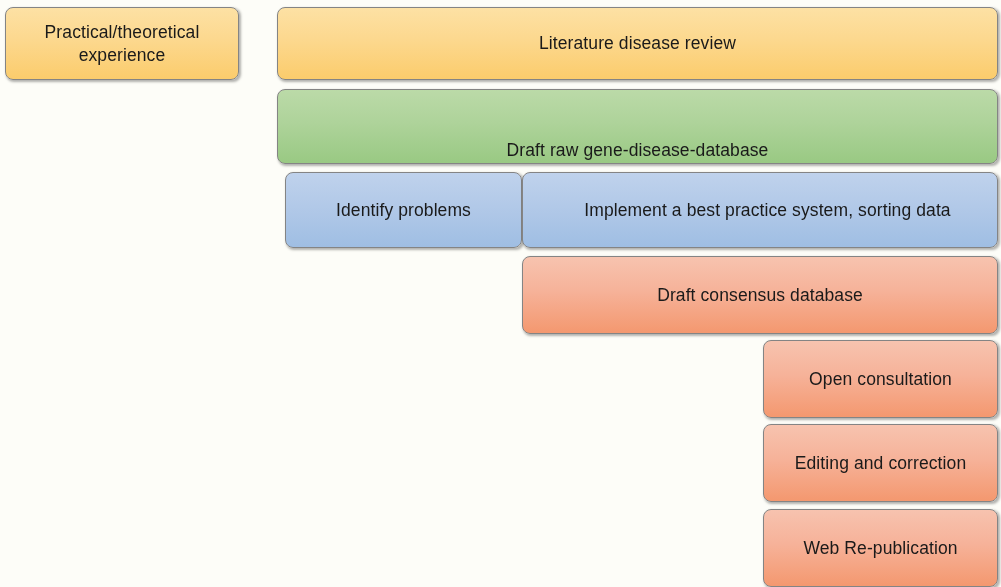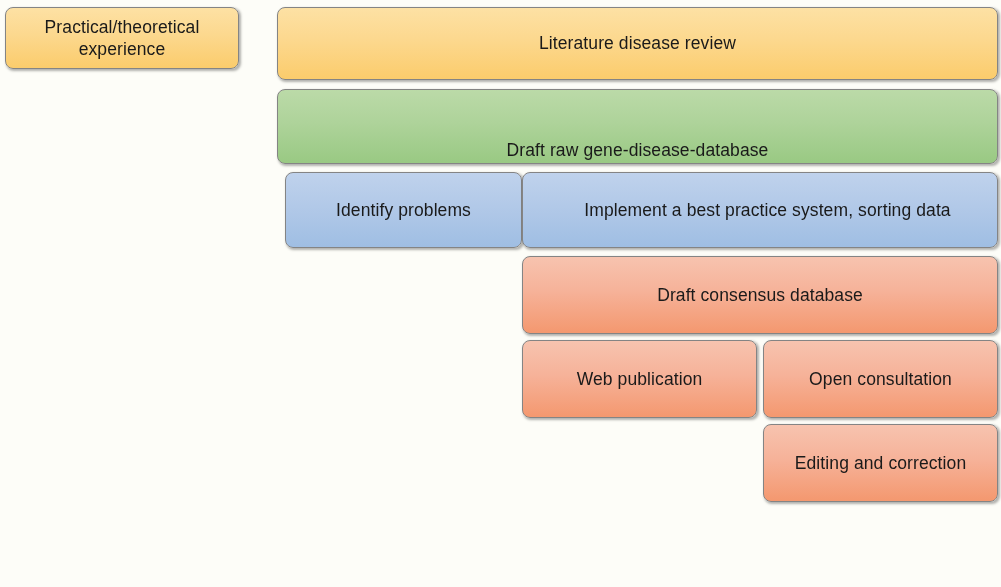--- a/index.html
+++ b/index.html
@@ -52,41 +52,41 @@
   }
   .c-salmon {
     background: linear-gradient(to bottom, #f7c3af 0%, #f6b299 45%, #f4986f 100%);
     text-align: center;
   }
 </style>
 </head>
 <body>
 
 <div id="canvas" style="background: rgb(253, 253, 248);">
-    <div class="node c-yellow" style="left: 5px; top: 7px; width: 234px; height: 62px;">
+    <div class="node c-yellow" style="left: 5px; top: 7px; width: 234px; height: 73px;">
       <span class="label">Practical/theoretical
 experience</span>
     </div>
     <div class="node c-yellow" style="left: 277px; top: 7px; width: 721px; height: 73px;">
       <span class="label">Literature disease review</span>
     </div>
     <div class="node c-green" style="left: 277px; top: 89px; width: 721px; height: 75px; align-items: flex-end;">
       <span class="label">Draft raw gene-disease-database</span>
     </div>
     <div class="node c-blue" style="left: 277px; top: 172px; width: 237px; height: 76px; margin-left: 8px;">
       <span class="label">Identify problems</span>
     </div>
     <div class="node c-blue" style="left: 522px; top: 172px; width: 476px; height: 76px; padding-left: 25px;">
       <span class="label">Implement a best practice system, sorting data</span>
     </div>
     <div class="node c-salmon" style="left: 522px; top: 256px; width: 476px; height: 78px;">
       <span class="label">Draft consensus database</span>
     </div>
-    <div class="node c-salmon" style="left: 522px; top: 340px; width: 235px; height: 78px;">
-      <span class="label">Web publication</span>
-    </div>
     <div class="node c-salmon" style="left: 763px; top: 340px; width: 235px; height: 78px;">
       <span class="label">Open consultation</span>
     </div>
     <div class="node c-salmon" style="left: 763px; top: 424px; width: 235px; height: 78px;">
       <span class="label">Editing and correction</span>
     </div>
+    <div class="node c-salmon" style="left: 763px; top: 509px; width: 235px; height: 78px;">
+      <span class="label">Web Re-publication</span>
+    </div>
   </div>
 
 </body></html>

